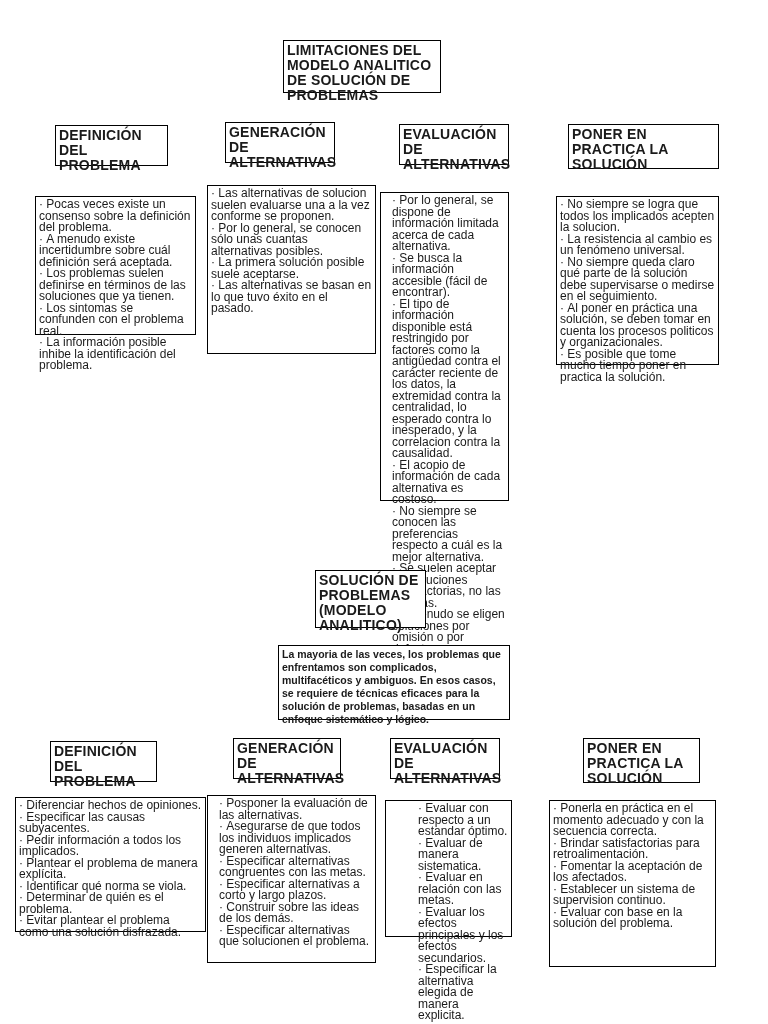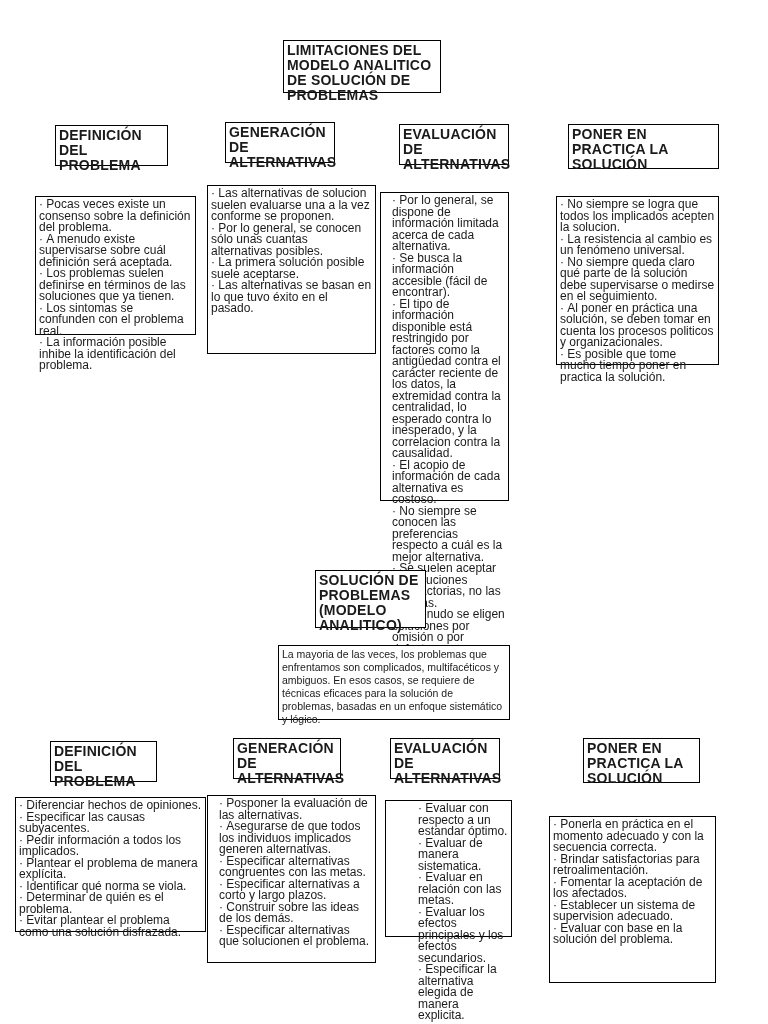--- a/index.html
+++ b/index.html
@@ -25,21 +25,21 @@
     letter-spacing:.2px;
   }
   .bodybox{
     font-weight:normal;
     font-size:12px;
     line-height:11.5px;
   }
   .bodybox .li{margin:0;}
   .bodybox .li::before{content:"·\00a0 ";}
   .introbox{
-    font-weight:normal;
+    font-weight:bold;
     font-size:10.5px;
     line-height:13px;
   }
 
   
   #top-title   {left:283px; top:40px;  width:158px; height:53px;}
   #s1h1        {left:55px;  top:125px; width:113px; height:41px;}
   #s1h2        {left:225px; top:122px; width:110px; height:41px;}
   #s1h3        {left:399px; top:124px; width:110px; height:41px;}
   #s1h4        {left:568px; top:124px; width:151px; height:45px;}
@@ -53,37 +53,37 @@
   #intro       {left:278px; top:645px; width:232px; height:75px;}
 
   
   #s2h1        {left:50px;  top:741px; width:107px; height:41px;}
   #s2h2        {left:233px; top:738px; width:108px; height:41px;}
   #s2h3        {left:390px; top:738px; width:110px; height:41px;}
   #s2h4        {left:583px; top:738px; width:117px; height:45px;}
   #s2b1        {left:15px;  top:797px; width:191px; height:135px;}
   #s2b2        {left:207px; top:795px; width:169px; height:168px;padding-left:11px;}
   #s2b3        {left:385px; top:800px; width:127px; height:137px;padding-left:32px;}
-  #s2b4        {left:549px; top:800px; width:167px; height:167px;margin-top:16px;}
+  #s2b4        {left:549px; top:800px; width:167px; height:167px;}
 </style>
 </head>
 <body>
 
 <div class="page">
 
   <div class="box titlebox" id="top-title">LIMITACIONES DEL MODELO ANALITICO DE SOLUCIÓN DE PROBLEMAS</div>
 
   <div class="box titlebox" id="s1h1">DEFINICIÓN DEL PROBLEMA</div>
   <div class="box titlebox" id="s1h2">GENERACIÓN DE ALTERNATIVAS</div>
   <div class="box titlebox" id="s1h3">EVALUACIÓN DE ALTERNATIVAS</div>
   <div class="box titlebox" id="s1h4">PONER EN PRACTICA LA SOLUCIÓN</div>
 
   <div class="box bodybox" id="s1b1">
       <div class="li">Pocas veces existe un consenso sobre la definición del problema.</div>
-      <div class="li">A menudo existe supervisarse sobre cuál definición será aceptada.</div>
+      <div class="li">A menudo existe incertidumbre sobre cuál definición será aceptada.</div>
       <div class="li">Los problemas suelen definirse en términos de las soluciones que ya tienen.</div>
       <div class="li">Los sintomas se confunden con el problema real.</div>
       <div class="li">La información posible inhibe la identificación del problema.</div>
     </div>
   <div class="box bodybox" id="s1b2">
       <div class="li">Las alternativas de solucion suelen evaluarse una a la vez conforme se proponen.</div>
       <div class="li">Por lo general, se conocen sólo unas cuantas alternativas posibles.</div>
       <div class="li">La primera solución posible suele aceptarse.</div>
       <div class="li">Las alternativas se basan en lo que tuvo éxito en el pasado.</div>
     </div>
@@ -134,17 +134,17 @@
       <div class="li">Evaluar con respecto a un estandar óptimo.</div>
       <div class="li">Evaluar de manera sistematica.</div>
       <div class="li">Evaluar en relación con las metas.</div>
       <div class="li">Evaluar los efectos principales y los efectos secundarios.</div>
       <div class="li">Especificar la alternativa elegida de manera explicita.</div>
     </div>
   <div class="box bodybox" id="s2b4">
       <div class="li">Ponerla en práctica en el momento adecuado y con la secuencia correcta.</div>
       <div class="li">Brindar satisfactorias para retroalimentación.</div>
       <div class="li">Fomentar la aceptación de los afectados.</div>
-      <div class="li">Establecer un sistema de supervision adecuado.</div>
+      <div class="li">Establecer un sistema de supervision continuo.</div>
       <div class="li">Evaluar con base en la solución del problema.</div>
     </div>
 
 </div>
 
 </body></html>

